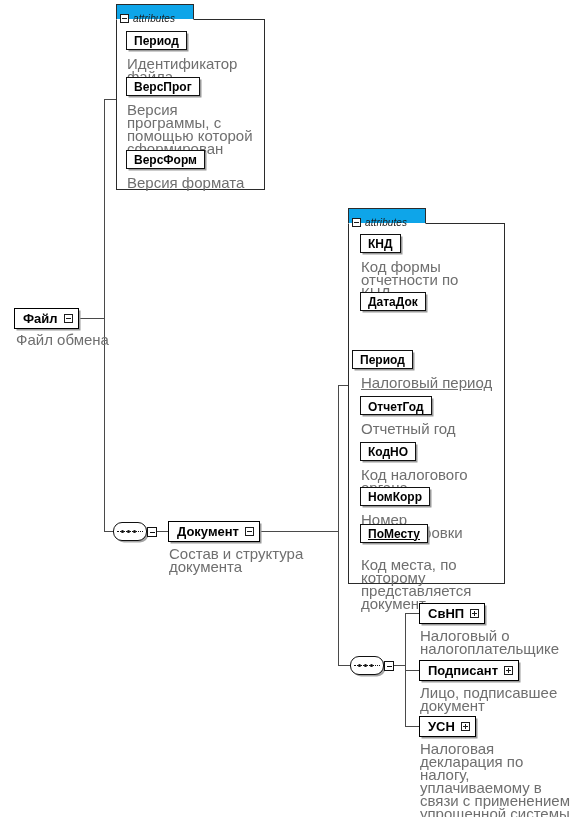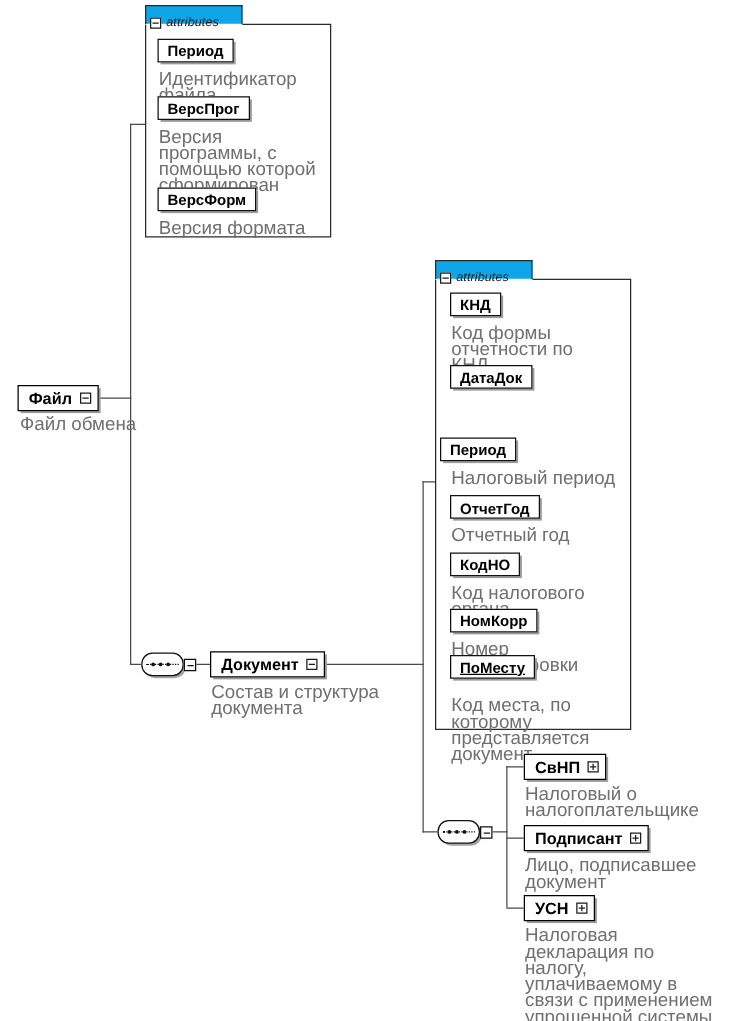--- a/index.html
+++ b/index.html
@@ -279,21 +279,21 @@
   <div class="desc" style="left:361px; top:260px; width:143px;">Код формы отчетности по
 КНД</div>
 
   <div class="attr-box" style="left:360px; top:292px;">
     <span>ДатаДок</span>
   </div>
 
   <div class="attr-box" style="left:352px; top:350px;">
     <span>Период</span>
   </div>
-  <div class="desc" style="left:361px; top:376px; width:143px;">Налоговый период</div>
+  <div class="desc" style="left:361px; top:376px; width:143px;text-decoration:underline;">Налоговый период</div>
 
   <div class="attr-box" style="left:360px; top:396px;align-items:flex-end;">
     <span>ОтчетГод</span>
   </div>
   <div class="desc" style="left:361px; top:422px; width:143px;">Отчетный год</div>
 
   <div class="attr-box" style="left:360px; top:442px;">
     <span>КодНО</span>
   </div>
   <div class="desc" style="left:361px; top:468px; width:143px;">Код налогового органа</div>

